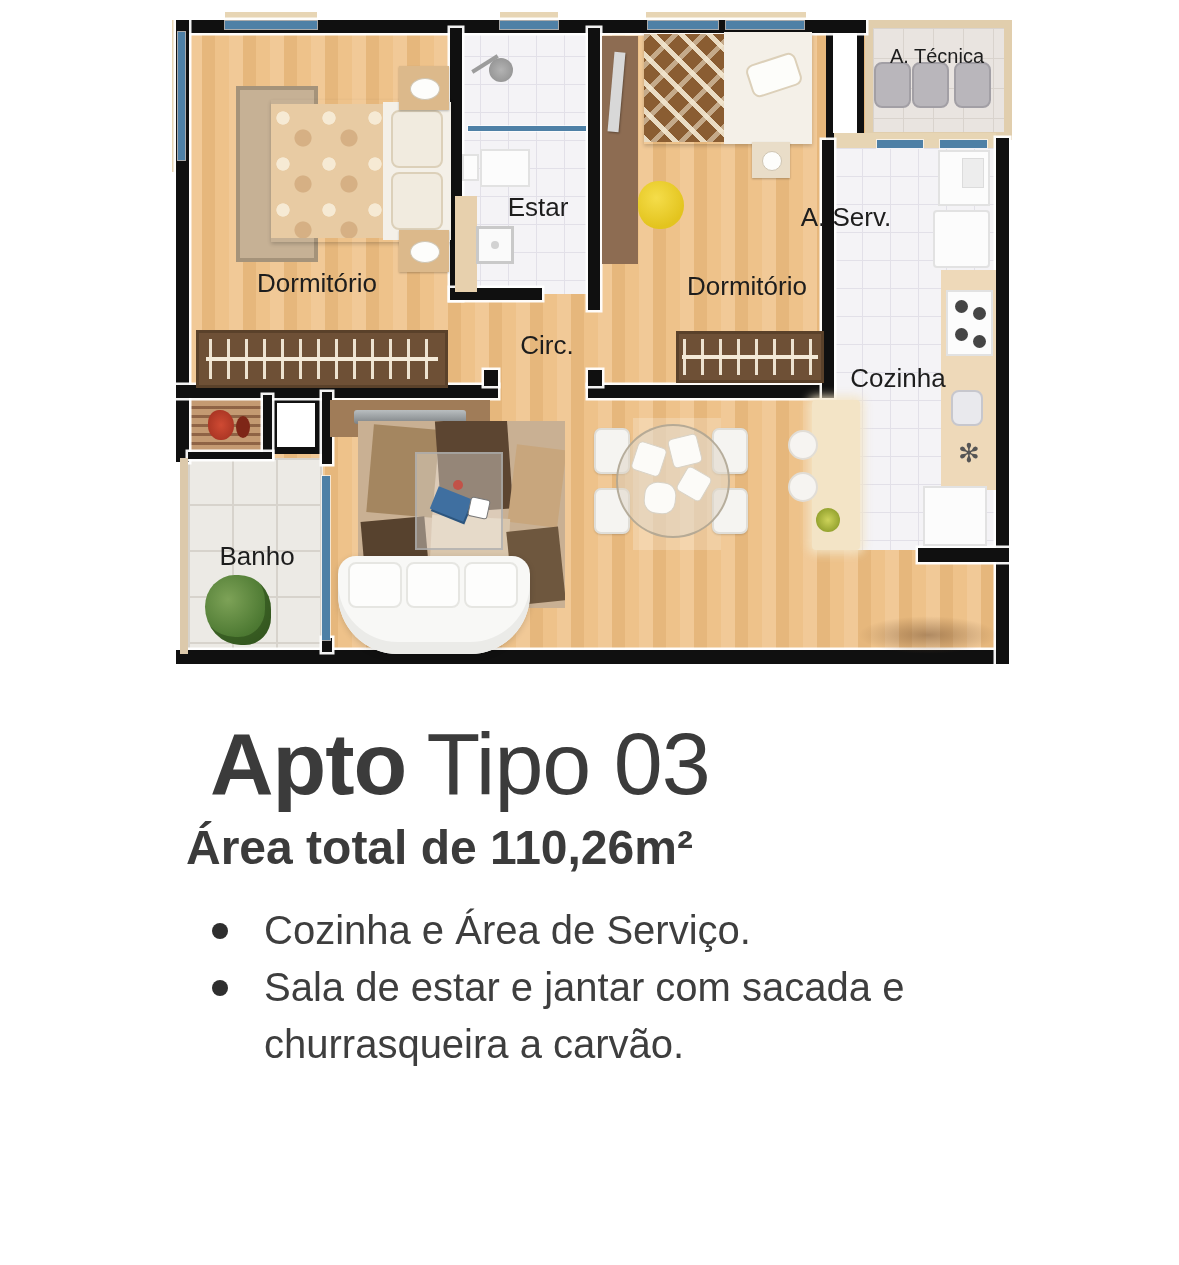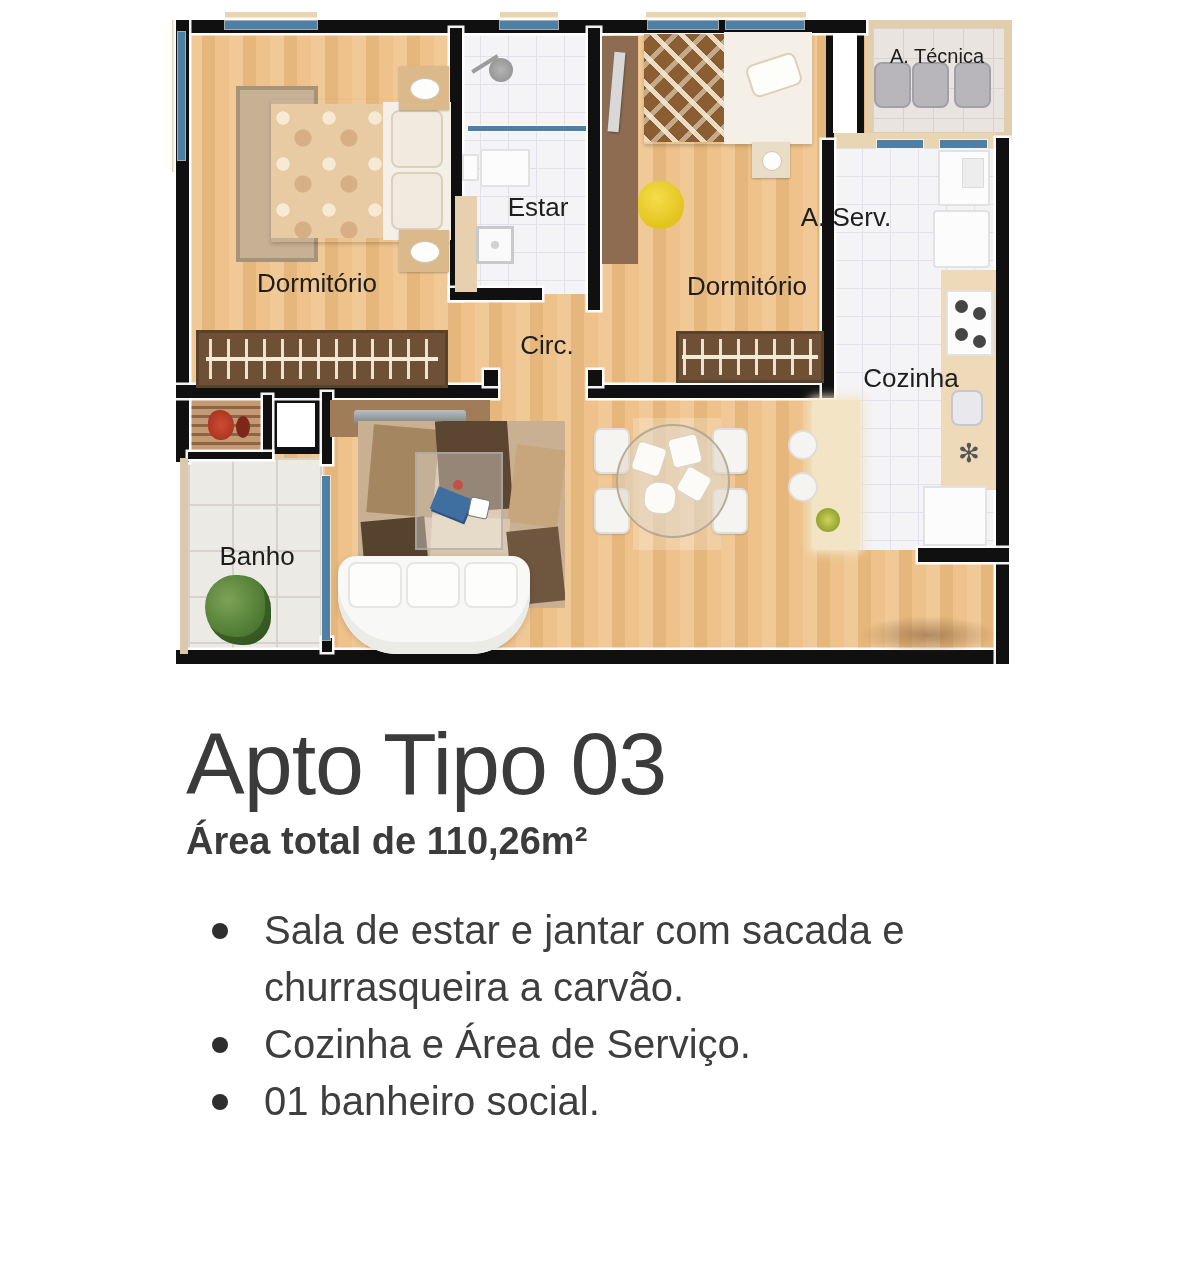--- a/index.html
+++ b/index.html
@@ -54,23 +54,23 @@
   .grill{background:#c49a72;
         background-image:repeating-linear-gradient(0deg,rgba(90,45,25,.5) 0 3px,transparent 3px 9px);}
   .greens{background:radial-gradient(circle at 35% 35%,#7da257,#4e7a33 60%,#3c6127);
         border-radius:48% 52% 42% 58%;box-shadow:inset -6px -8px 0 rgba(30,60,15,.45);}
   
   .rlabel{color:#1d1d1d;font-size:26px;white-space:nowrap;transform:translate(-50%,-50%);
           text-align:center;line-height:32px;}
   .rlabel.small{font-size:20px;}
   
   .title{left:186px;top:716px;color:#3b3b3b;font-size:88px;line-height:96px;letter-spacing:-1px;}
-  .title .bold{font-weight:400;}
+  .title .bold{font-weight:700;margin-left:24px;}
   .title .light{font-weight:400;margin-left:20px;}
-  .subtitle{left:186px;top:820px;color:#3b3b3b;font-size:38px;font-weight:700;}
+  .subtitle{left:186px;top:820px;color:#3b3b3b;font-size:48px;font-weight:700;}
   .features{left:204px;top:902px;width:860px;list-style:none;margin:0;padding:0;}
   .features li{position:relative;padding-left:60px;font-size:40px;line-height:57px;color:#3e3e3e;}
   .features li::before{content:"";position:absolute;left:8px;top:21px;width:16px;height:16px;
         border-radius:50%;background:#2e2e2e;}
 </style>
 </head>
 <body>
 
 <div class="abs" style="left:0;top:0;width:1179px;height:700px;">
 
@@ -224,26 +224,25 @@
   <div class="abs" style="left:858px;top:616px;width:140px;height:38px;background:radial-gradient(ellipse at center,rgba(110,75,45,.5),transparent 70%);"></div>
 
   <div class="abs greens" style="left:205px;top:575px;width:66px;height:70px;"></div>
 
   <div class="abs rlabel" style="left:317px;top:283px;">Dormitório</div>
   <div class="abs rlabel" style="left:538px;top:207px;">Estar</div>
   <div class="abs rlabel" style="left:547px;top:345px;">Circ.</div>
   <div class="abs rlabel" style="left:747px;top:286px;">Dormitório</div>
   <div class="abs rlabel small" style="left:937px;top:56px;">A. Técnica</div>
   <div class="abs rlabel" style="left:846px;top:217px;">A. Serv.</div>
-  <div class="abs rlabel" style="left:898px;top:378px;margin-left:13px;">Cozinha</div>
+  <div class="abs rlabel" style="left:898px;top:378px;">Cozinha</div>
   <div class="abs rlabel" style="left:257px;top:556px;">Banho</div>
 </div>
 
 <div class="abs title">
   <span class="bold">Apto</span><span class="light">Tipo 03</span>
 </div>
 <div class="abs subtitle">Área total de 110,26m²</div>
 
 <ul class="abs features">
+  <li>Cozinha e Área de Serviço.</li>
   <li>Sala de estar e jantar com sacada e churrasqueira a carvão.</li>
-  <li>Cozinha e Área de Serviço.</li>
-  <li>01 banheiro social.</li>
 </ul>
 
 </body></html>

